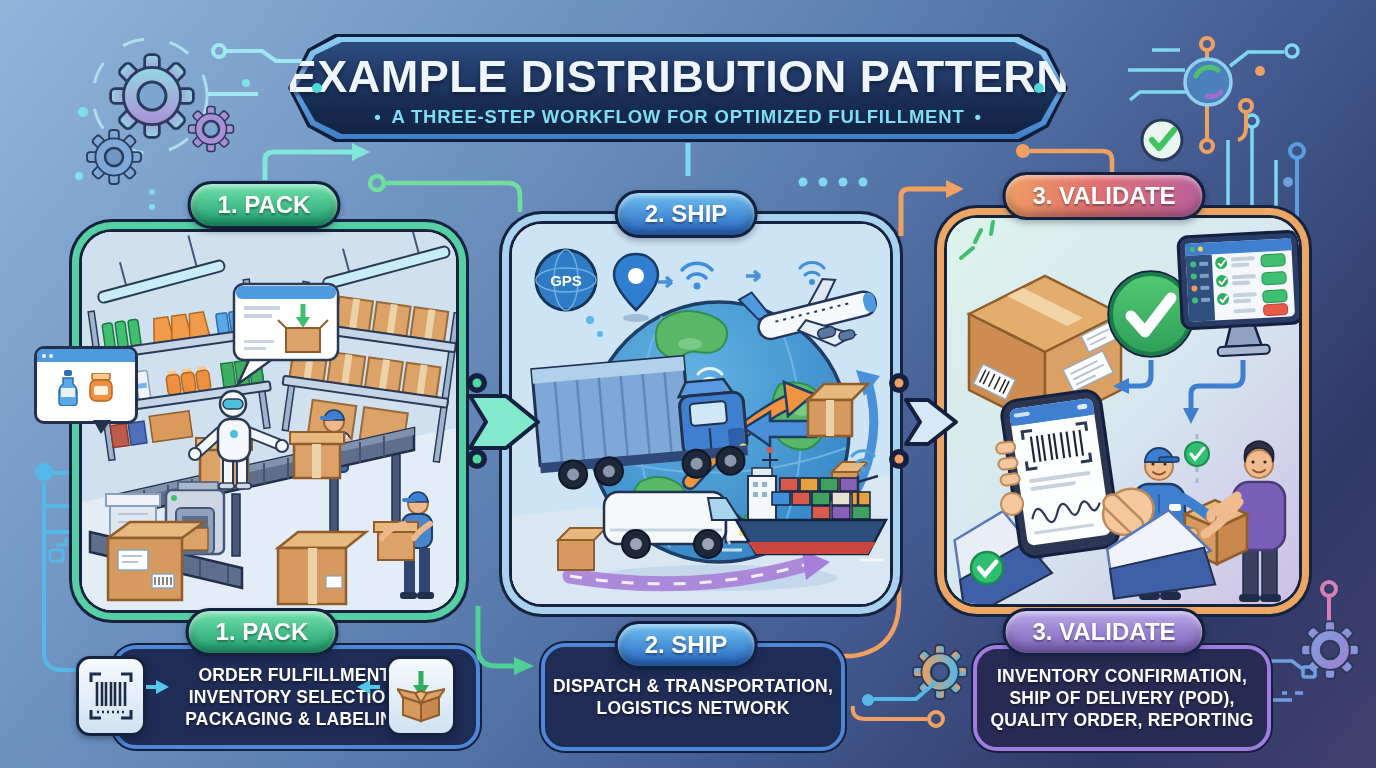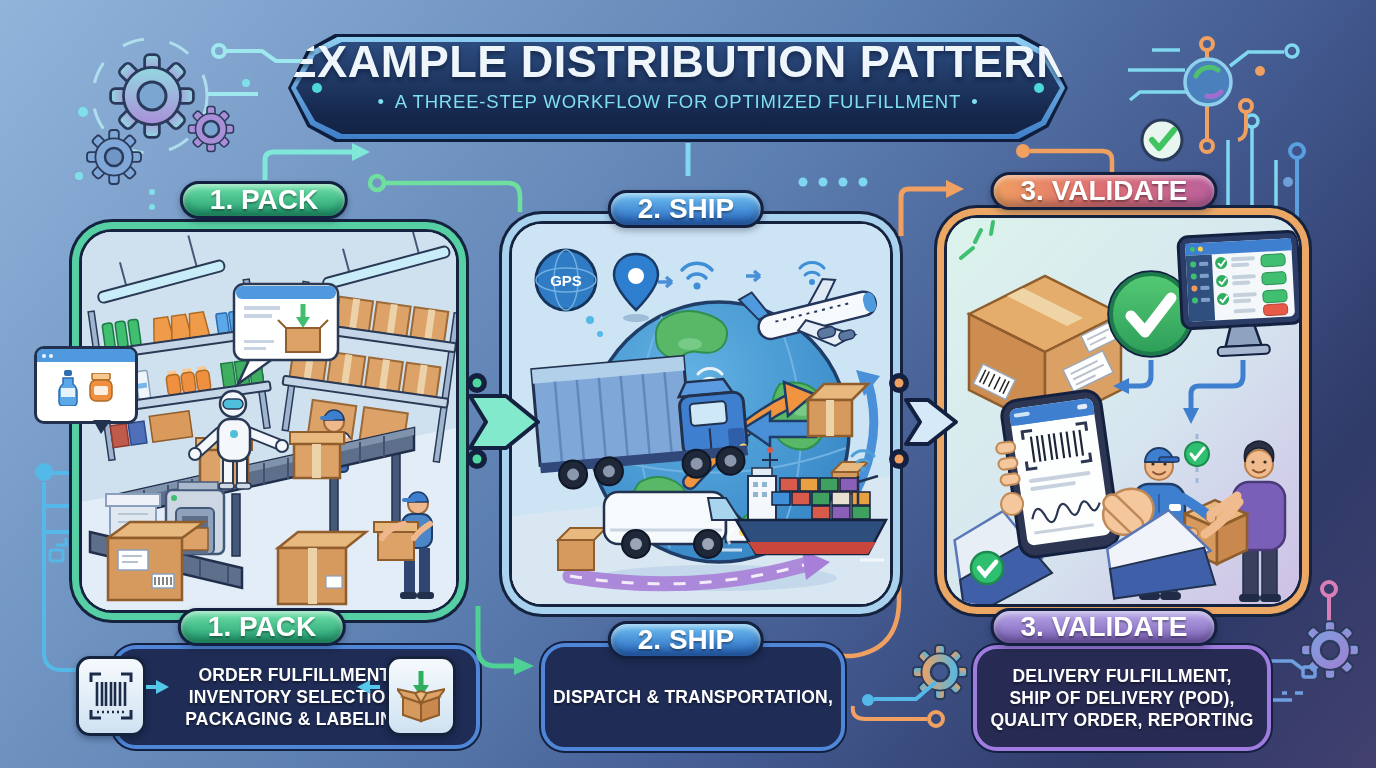--- a/index.html
+++ b/index.html
@@ -12,40 +12,40 @@
   .decor-front{z-index:7}
 
   
   .banner{position:absolute;left:288px;top:34px;width:780px;height:108px;z-index:5;
     background:#0f1e3c;
     clip-path:polygon(0 50%,2.5% 14%,6% 0,94% 0,97.5% 14%,100% 50%,97.5% 86%,94% 100%,6% 100%,2.5% 86%);}
   .banner-b2{position:absolute;inset:3px;background:linear-gradient(180deg,#8ecdf2,#3f7fc8);
     clip-path:polygon(0 50%,2.5% 14%,6% 0,94% 0,97.5% 14%,100% 50%,97.5% 86%,94% 100%,6% 100%,2.5% 86%);}
   .banner-b3{position:absolute;inset:8px;background:linear-gradient(180deg,#2c4c80,#16294e 75%,#122344);
     clip-path:polygon(0 50%,2.5% 14%,6% 0,94% 0,97.5% 14%,100% 50%,97.5% 86%,94% 100%,6% 100%,2.5% 86%);}
-  .banner-content{position:absolute;inset:0;display:flex;flex-direction:column;align-items:center;padding-top:2px;}
+  .banner-content{position:absolute;inset:0;display:flex;flex-direction:column;align-items:center;justify-content:center;padding-top:2px;}
   .banner-title{font-size:45px;font-weight:700;letter-spacing:.5px;color:#eef6fc;
     text-shadow:0 3px 4px rgba(8,18,40,.55);white-space:nowrap;}
-  .banner-sub{margin-top:3px;font-size:18.5px;font-weight:400;letter-spacing:.8px;color:#7fdef0;white-space:nowrap;}
+  .banner-sub{margin-top:3px;font-size:18.5px;font-weight:700;letter-spacing:.8px;color:#7fdef0;white-space:nowrap;}
   .banner-sub .bullet{margin:0 10px;}
   .banner-dot{position:absolute;top:50%;width:10px;height:10px;border-radius:50%;background:#4fd8d8;transform:translateY(-50%);}
   .banner-dot.left{left:24px}.banner-dot.right{right:24px}
 
   
   .panel{position:absolute;border-radius:30px;z-index:2;overflow:hidden;background:#d6e7f5;}
   .panel-pack{left:82px;top:232px;width:374px;height:378px;
     box-shadow:0 0 0 3px #16233f,0 0 0 10px #57cfa4,0 0 0 13px #16233f, inset 0 0 0 3px rgba(255,255,255,.4);}
   .panel-ship{left:512px;top:224px;width:378px;height:380px;background:#cde4f4;
     box-shadow:0 0 0 3px #16233f,0 0 0 10px #a9d2ee,0 0 0 13px #16233f, inset 0 0 0 3px rgba(255,255,255,.4);}
   .panel-validate{left:947px;top:218px;width:352px;height:386px;background:#dbf2ec;
     box-shadow:0 0 0 3px #16233f,0 0 0 10px #eca765,0 0 0 13px #16233f, inset 0 0 0 3px rgba(255,255,255,.4);}
 
   
-  .badge{position:absolute;z-index:6;transform:translateX(-50%);padding:0 27px;border-radius:999px;
-    border:3px solid #14203f;font-size:28px;font-weight:700;color:#fff;white-space:nowrap;
+  .badge{position:absolute;z-index:6;transform:translateX(-50%);padding:7px 27px;border-radius:999px;
+    border:3px solid #14203f;font-size:24px;font-weight:700;color:#fff;white-space:nowrap;
     text-shadow:0 2px 2px rgba(0,0,0,.35);
     box-shadow:inset 0 3px 5px rgba(255,255,255,.5),inset 0 -5px 9px rgba(0,0,0,.28),0 3px 6px rgba(10,20,40,.3);}
   .badge-pack{background:linear-gradient(180deg,#6fe0a8,#1f9e6f);}
   .badge-ship{background:linear-gradient(180deg,#6fc0f0,#2565c0);margin-top:12px;}
   .badge-validate-top{background:linear-gradient(100deg,#f0a060,#e07070 45%,#b85f9e);}
   .badge-validate-bottom{background:linear-gradient(180deg,#b8a8e8,#7a5fb8);}
 
   
   .desc-box{position:absolute;z-index:4;border-radius:24px;background:#1f2c55;border:4px solid #4f86d8;
     display:flex;flex-direction:column;align-items:center;justify-content:center;
@@ -742,23 +742,24 @@
   <div class="badge badge-ship" style="left:686px;top:609px">2. SHIP</div>
   <div class="badge badge-validate-bottom" style="left:1104px;top:608px">3. VALIDATE</div>
 
   <div class="desc-box" style="left:112px;top:645px;width:360px;height:96px">
     <div>ORDER FULFILLMENT,</div>
     <div>INVENTORY SELECTION,</div>
     <div>PACKAGING &amp; LABELING</div>
   </div>
   <div class="desc-box" style="left:541px;top:643px;width:296px;height:100px">
     <div>DISPATCH &amp; TRANSPORTATION,</div>
+    <div>LOGISTICS NETWORK</div>
   </div>
   <div class="desc-box purple" style="left:973px;top:645px;width:290px;height:98px">
-    <div>DELIVERY FULFILLMENT,</div>
+    <div>INVENTORY CONFIRMATION,</div>
     <div>SHIP OF DELIVERY (POD),</div>
     <div>QUALITY ORDER, REPORTING</div>
   </div>
 
   <div class="icon-card" style="left:76px;top:656px">
     <svg width="44" height="52" viewBox="0 0 44 52">
       <path d="M2,12 V4 h10 M32,4 h10 v8 M2,40 v8 h10 M42,40 v8 h-10" stroke="#1c2b4a" stroke-width="3" fill="none"></path>
       <path d="M8,12 v24 M13,12 v24 M17,12 v24 M22,12 v24 M26,12 v24 M31,12 v24 M36,12 v24" stroke="#1c2b4a" stroke-width="2.6"></path>
       <path d="M8,42 h2 M13,42 h2 M18,42 h2 M23,42 h2 M28,42 h2 M33,42 h2" stroke="#1c2b4a" stroke-width="2.6"></path>
     </svg>

